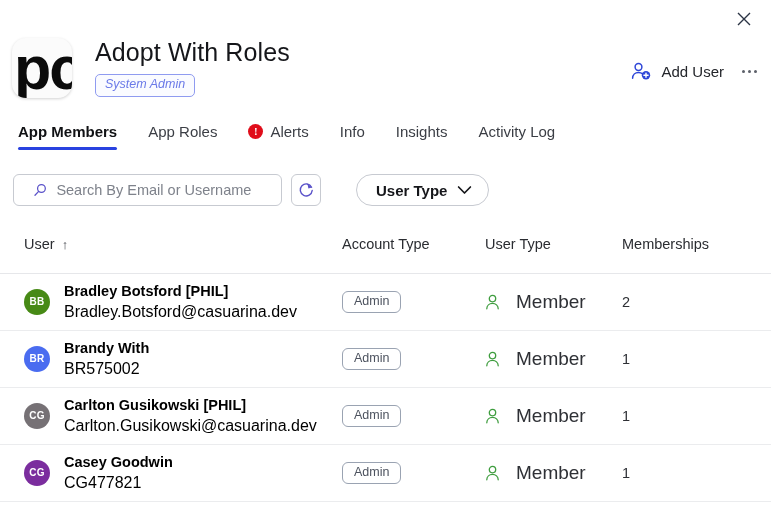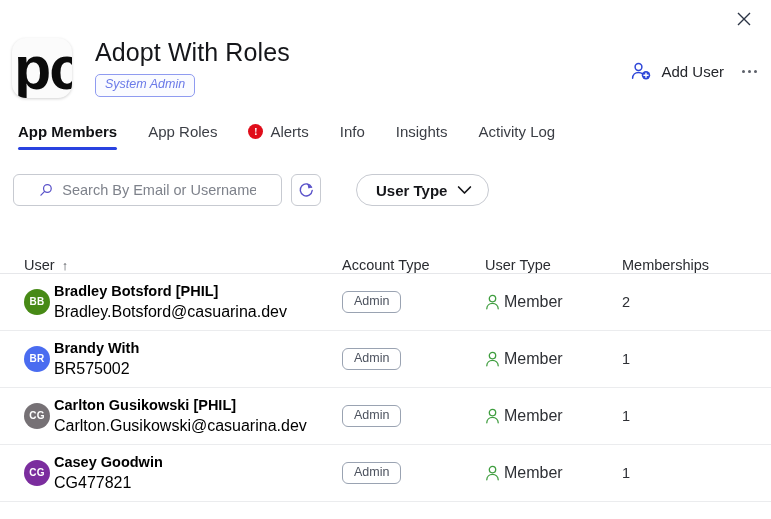--- a/index.html
+++ b/index.html
@@ -182,21 +182,21 @@
     align-items: center;
     gap: 9px;
   }
   .search-box {
     width: 269px;
     height: 32px;
     border: 1px solid #c7cad1;
     border-radius: 6px;
     display: flex;
     align-items: center;
-    padding: 0 25px;
+    padding: 0 19px;
     gap: 9px;
     background: #fff;
   }
   .search-input {
     border: none;
     outline: none;
     font-size: 14.5px;
     color: #3a3d44;
     background: transparent;
     width: 100%;
@@ -234,21 +234,21 @@
 
   
   .table {
     position: absolute;
     top: 236px;
     left: 0;
     right: 0;
   }
   .thead {
     display: flex;
-    align-items: flex-end;
+    align-items: flex-start;
     height: 38px;
     padding: 0 24px;
     border-bottom: 1px solid #e6e7ea;
   }
   .th {
     font-size: 14.5px;
     color: #2a2c31;
     font-weight: 400;
   }
   .col-user      { width: 318px; display: flex; align-items: center; gap: 7px; cursor: pointer; }
@@ -266,21 +266,21 @@
     display: flex;
     align-items: center;
     height: 57px;
     padding: 0 24px;
     border-bottom: 1px solid #ebecee;
   }
   .user-cell {
     width: 318px;
     display: flex;
     align-items: center;
-    gap: 4px;
+    gap: 14px;
   }
   .avatar {
     width: 26px; height: 26px;
     border-radius: 50%;
     color: #fff;
     font-size: 10px;
     font-weight: 700;
     display: flex;
     align-items: center;
     justify-content: center;
@@ -311,22 +311,22 @@
     color: #4c525e;
     padding: 3px 11px 4px 11px;
     line-height: 1.1;
     background: #fff;
   }
 
   .usertype-cell {
     width: 137px;
     display: flex;
     align-items: center;
-    gap: 4px;
-    font-size: 16px;
+    gap: 16px;
+    font-size: 19px;
     color: #2e3035;
   }
   .memb-cell {
     width: 120px;
     font-size: 14.5px;
     color: #2e3035;
   }
 </style>
 </head>
 <body>

